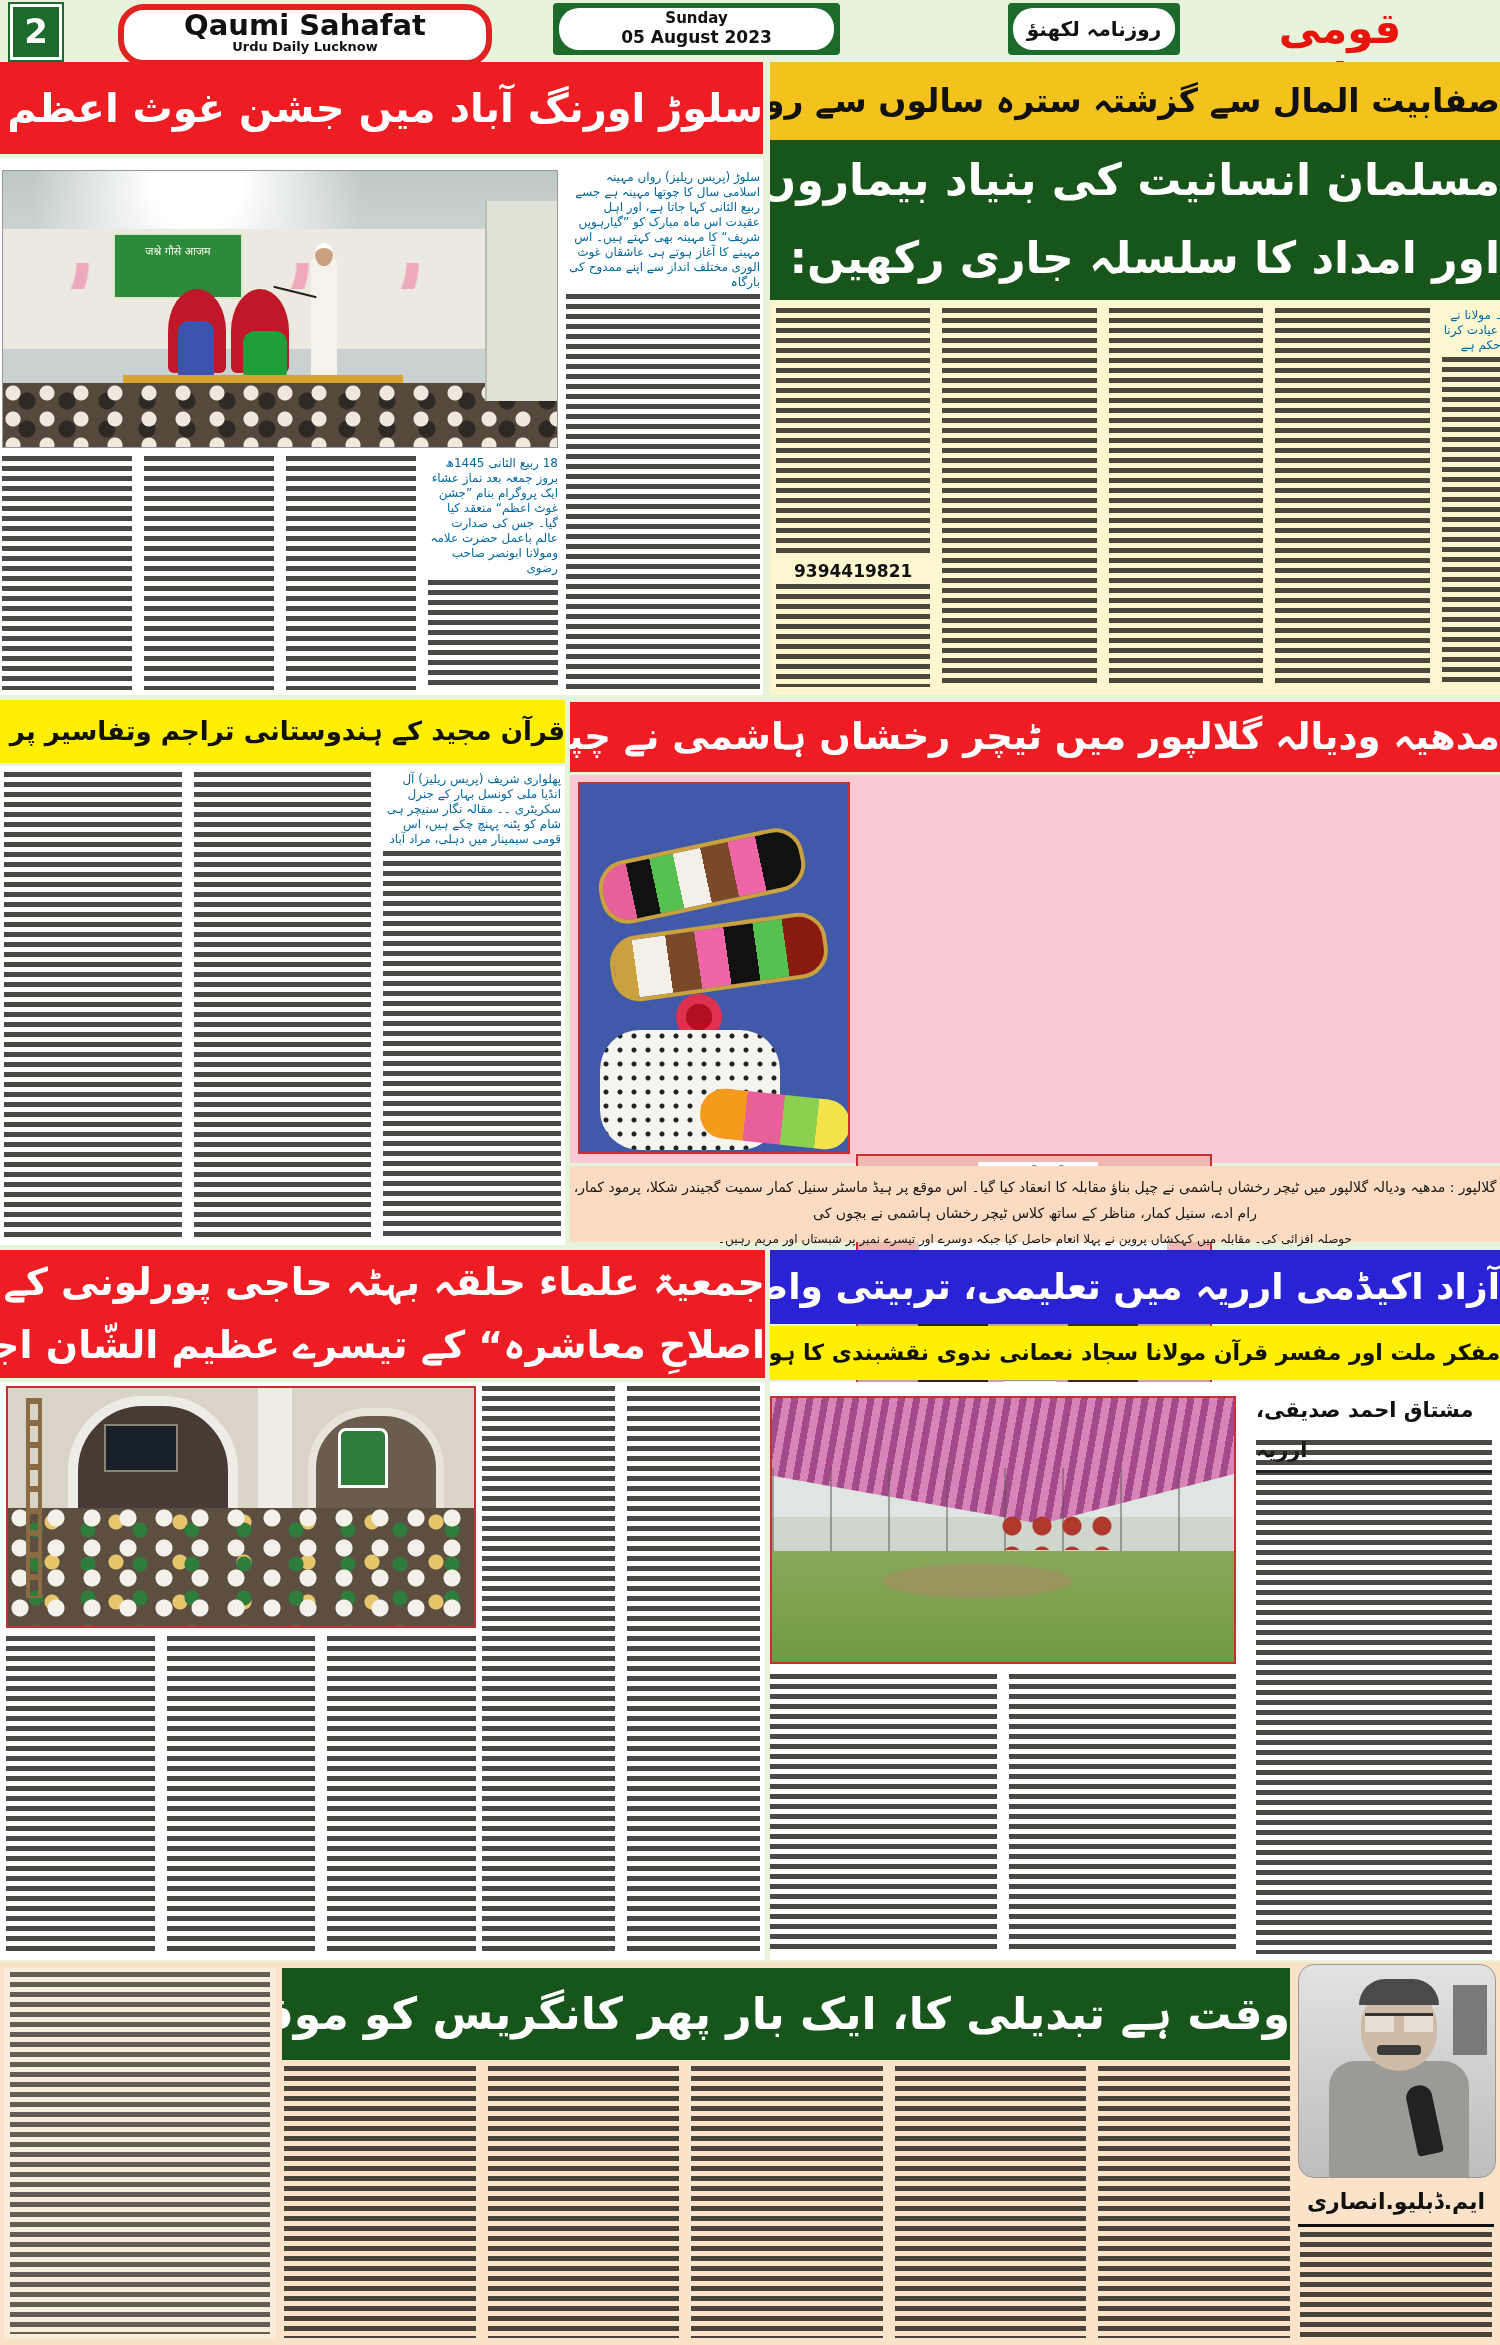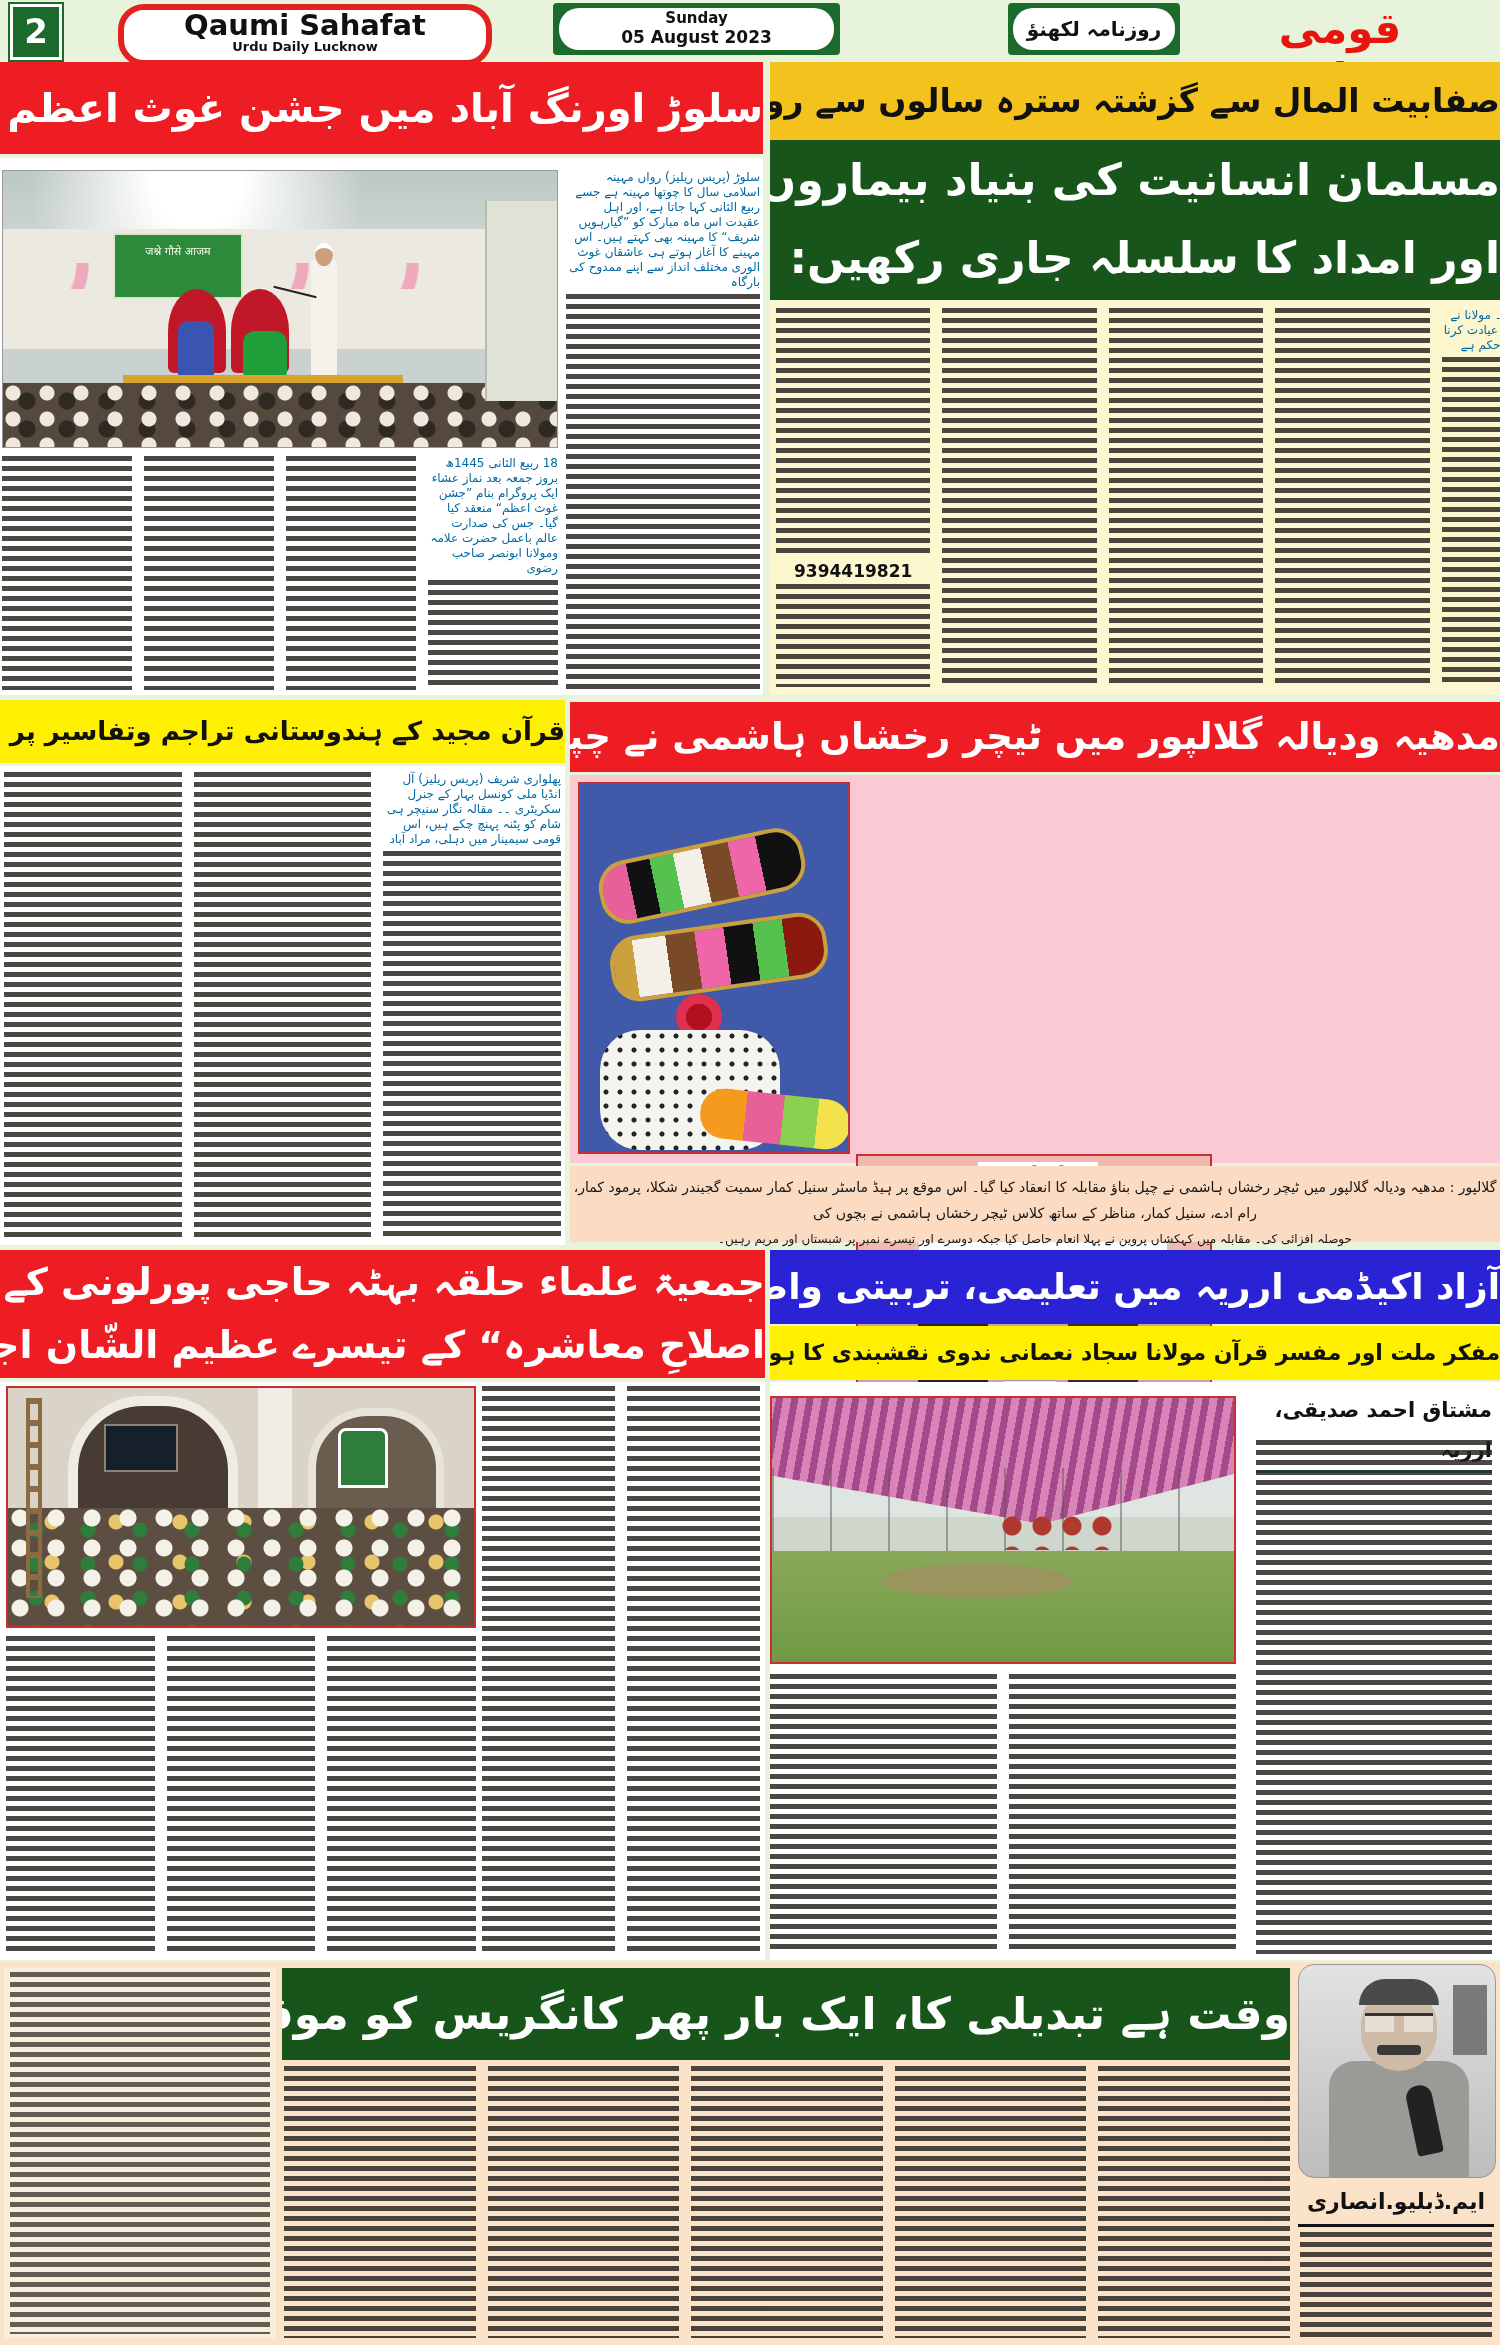--- a/index.html
+++ b/index.html
@@ -219,21 +219,21 @@
       <div class="col">
           <div class="greek"></div>
         </div>
     </div>
   </div>
 
   <div class="abs banner urdu" style="left:770px;top:1250px;width:730px;height:74px;background:#2a23d6;color:#fff;font-weight:bold;font-size:36px;line-height:74px;">آزاد اکیڈمی ارریہ میں تعلیمی، تربیتی واصلاحی کنونشن آج</div>
   <div class="abs banner urdu" style="left:770px;top:1326px;width:730px;height:54px;background:#ffef00;color:#111;font-weight:bold;font-size:22px;line-height:54px;">مفکر ملت اور مفسر قرآن مولانا سجاد نعمانی ندوی نقشبندی کا ہوگا پر مغز خطاب، ساری تیاریاں مکمل</div>
 
   <div class="abs" style="left:770px;top:1382px;width:730px;height:578px;background:#fff;">
-    <div class="abs urdu" style="left:486px;top:8px;width:236px;text-align:right;font-weight:bold;font-size:21px;line-height:40px;border-bottom:3px solid #14b8a6;color:#111;">مشتاق احمد صدیقی، ارریہ</div>
+    <div class="abs urdu" style="left:486px;top:8px;width:236px;text-align:left;font-weight:bold;font-size:21px;line-height:40px;border-bottom:3px solid #0c4a6e;color:#111;">مشتاق احمد صدیقی، ارریہ</div>
 
     <div class="photo abs" style="left:0px;top:14px;width:466px;height:268px;background:#cfd6cc;">
       <div class="abs" style="left:0;top:0;width:100%;height:45%;background:#dfe6e2;"></div>
       <div class="abs" style="left:-10px;top:-6px;width:110%;height:132px;background:repeating-linear-gradient(100deg,#a44a8a 0 7px,#d884b8 7px 15px);clip-path:polygon(0 0,100% 0,100% 55%,55% 100%,0 62%);"></div>
       <div class="abs" style="left:0;top:70px;width:100%;height:120px;background:repeating-linear-gradient(90deg,#5a5a5a 0 2px,transparent 2px 58px);opacity:.5;"></div>
       <div class="abs" style="left:230px;top:116px;width:120px;height:36px;background:radial-gradient(circle at 10px 12px,#b0392e 0 9px,transparent 10px) 0 0/30px 30px;"></div>
       <div class="abs" style="left:0;bottom:0;width:100%;height:42%;background:linear-gradient(#8aa85a,#6f9a44);"></div>
       <div class="abs" style="left:110px;bottom:64px;width:190px;height:34px;background:#a09060;border-radius:50%;opacity:.8;"></div>
     </div>
 

